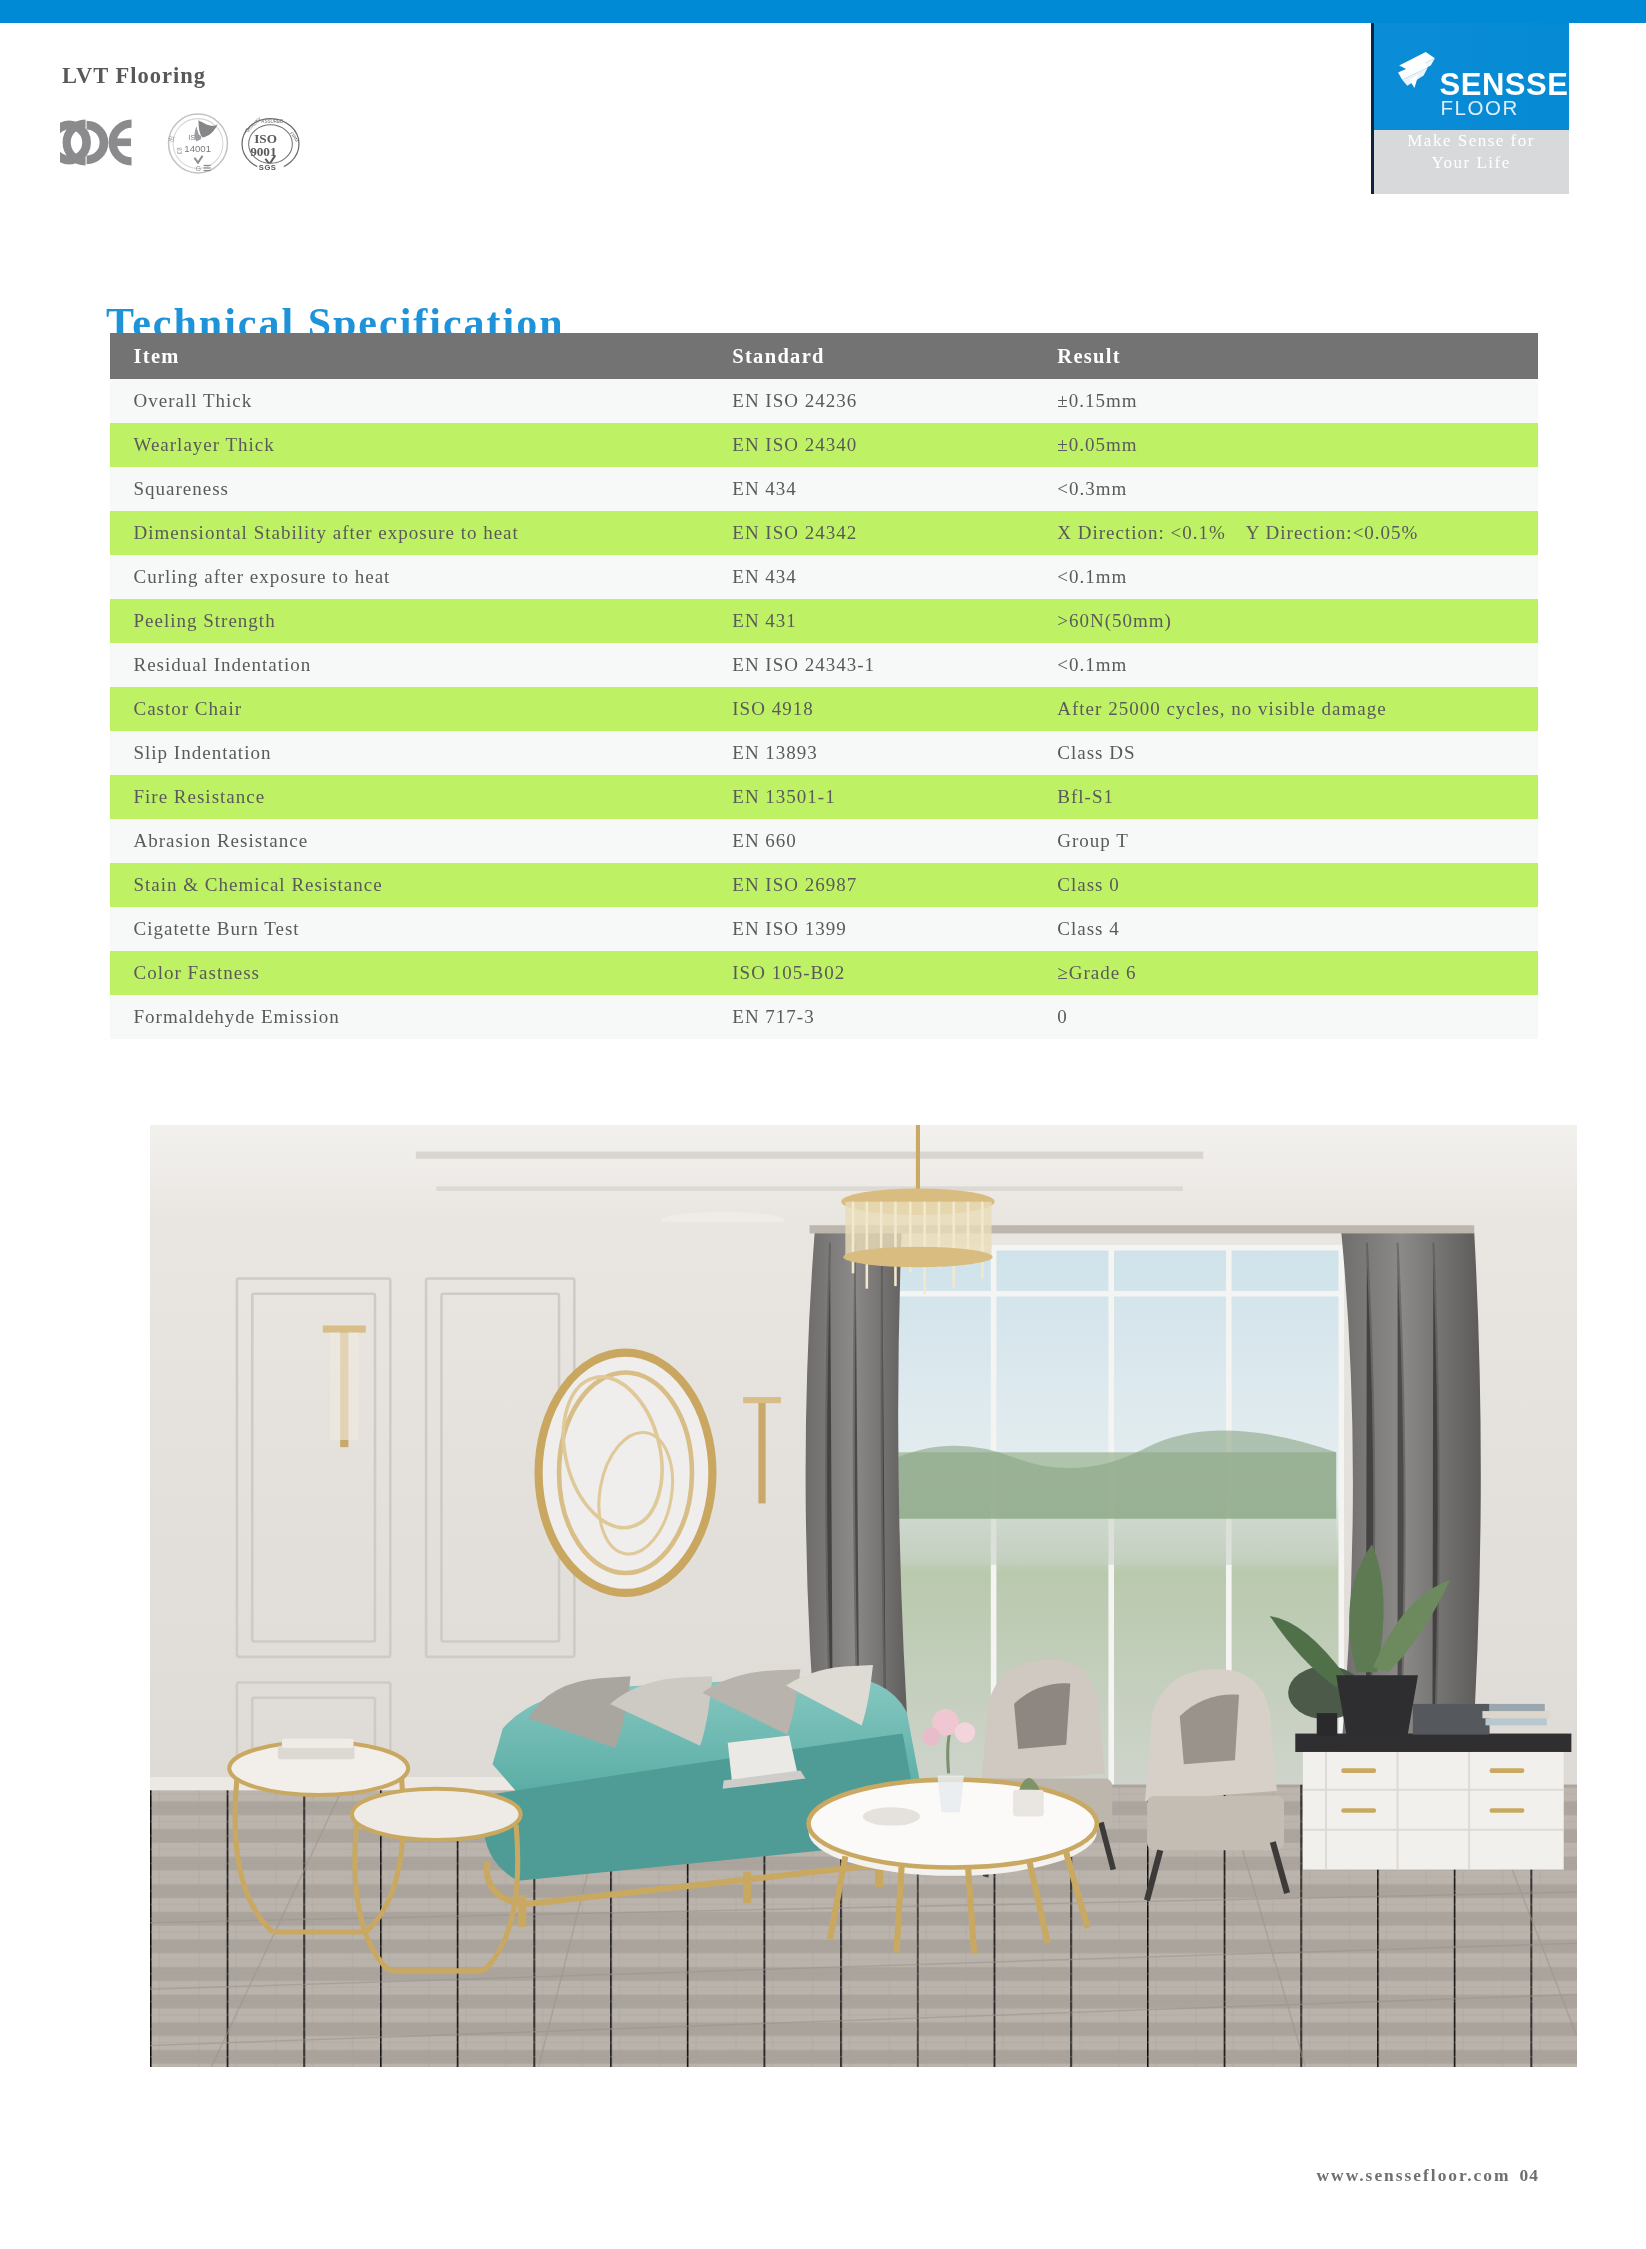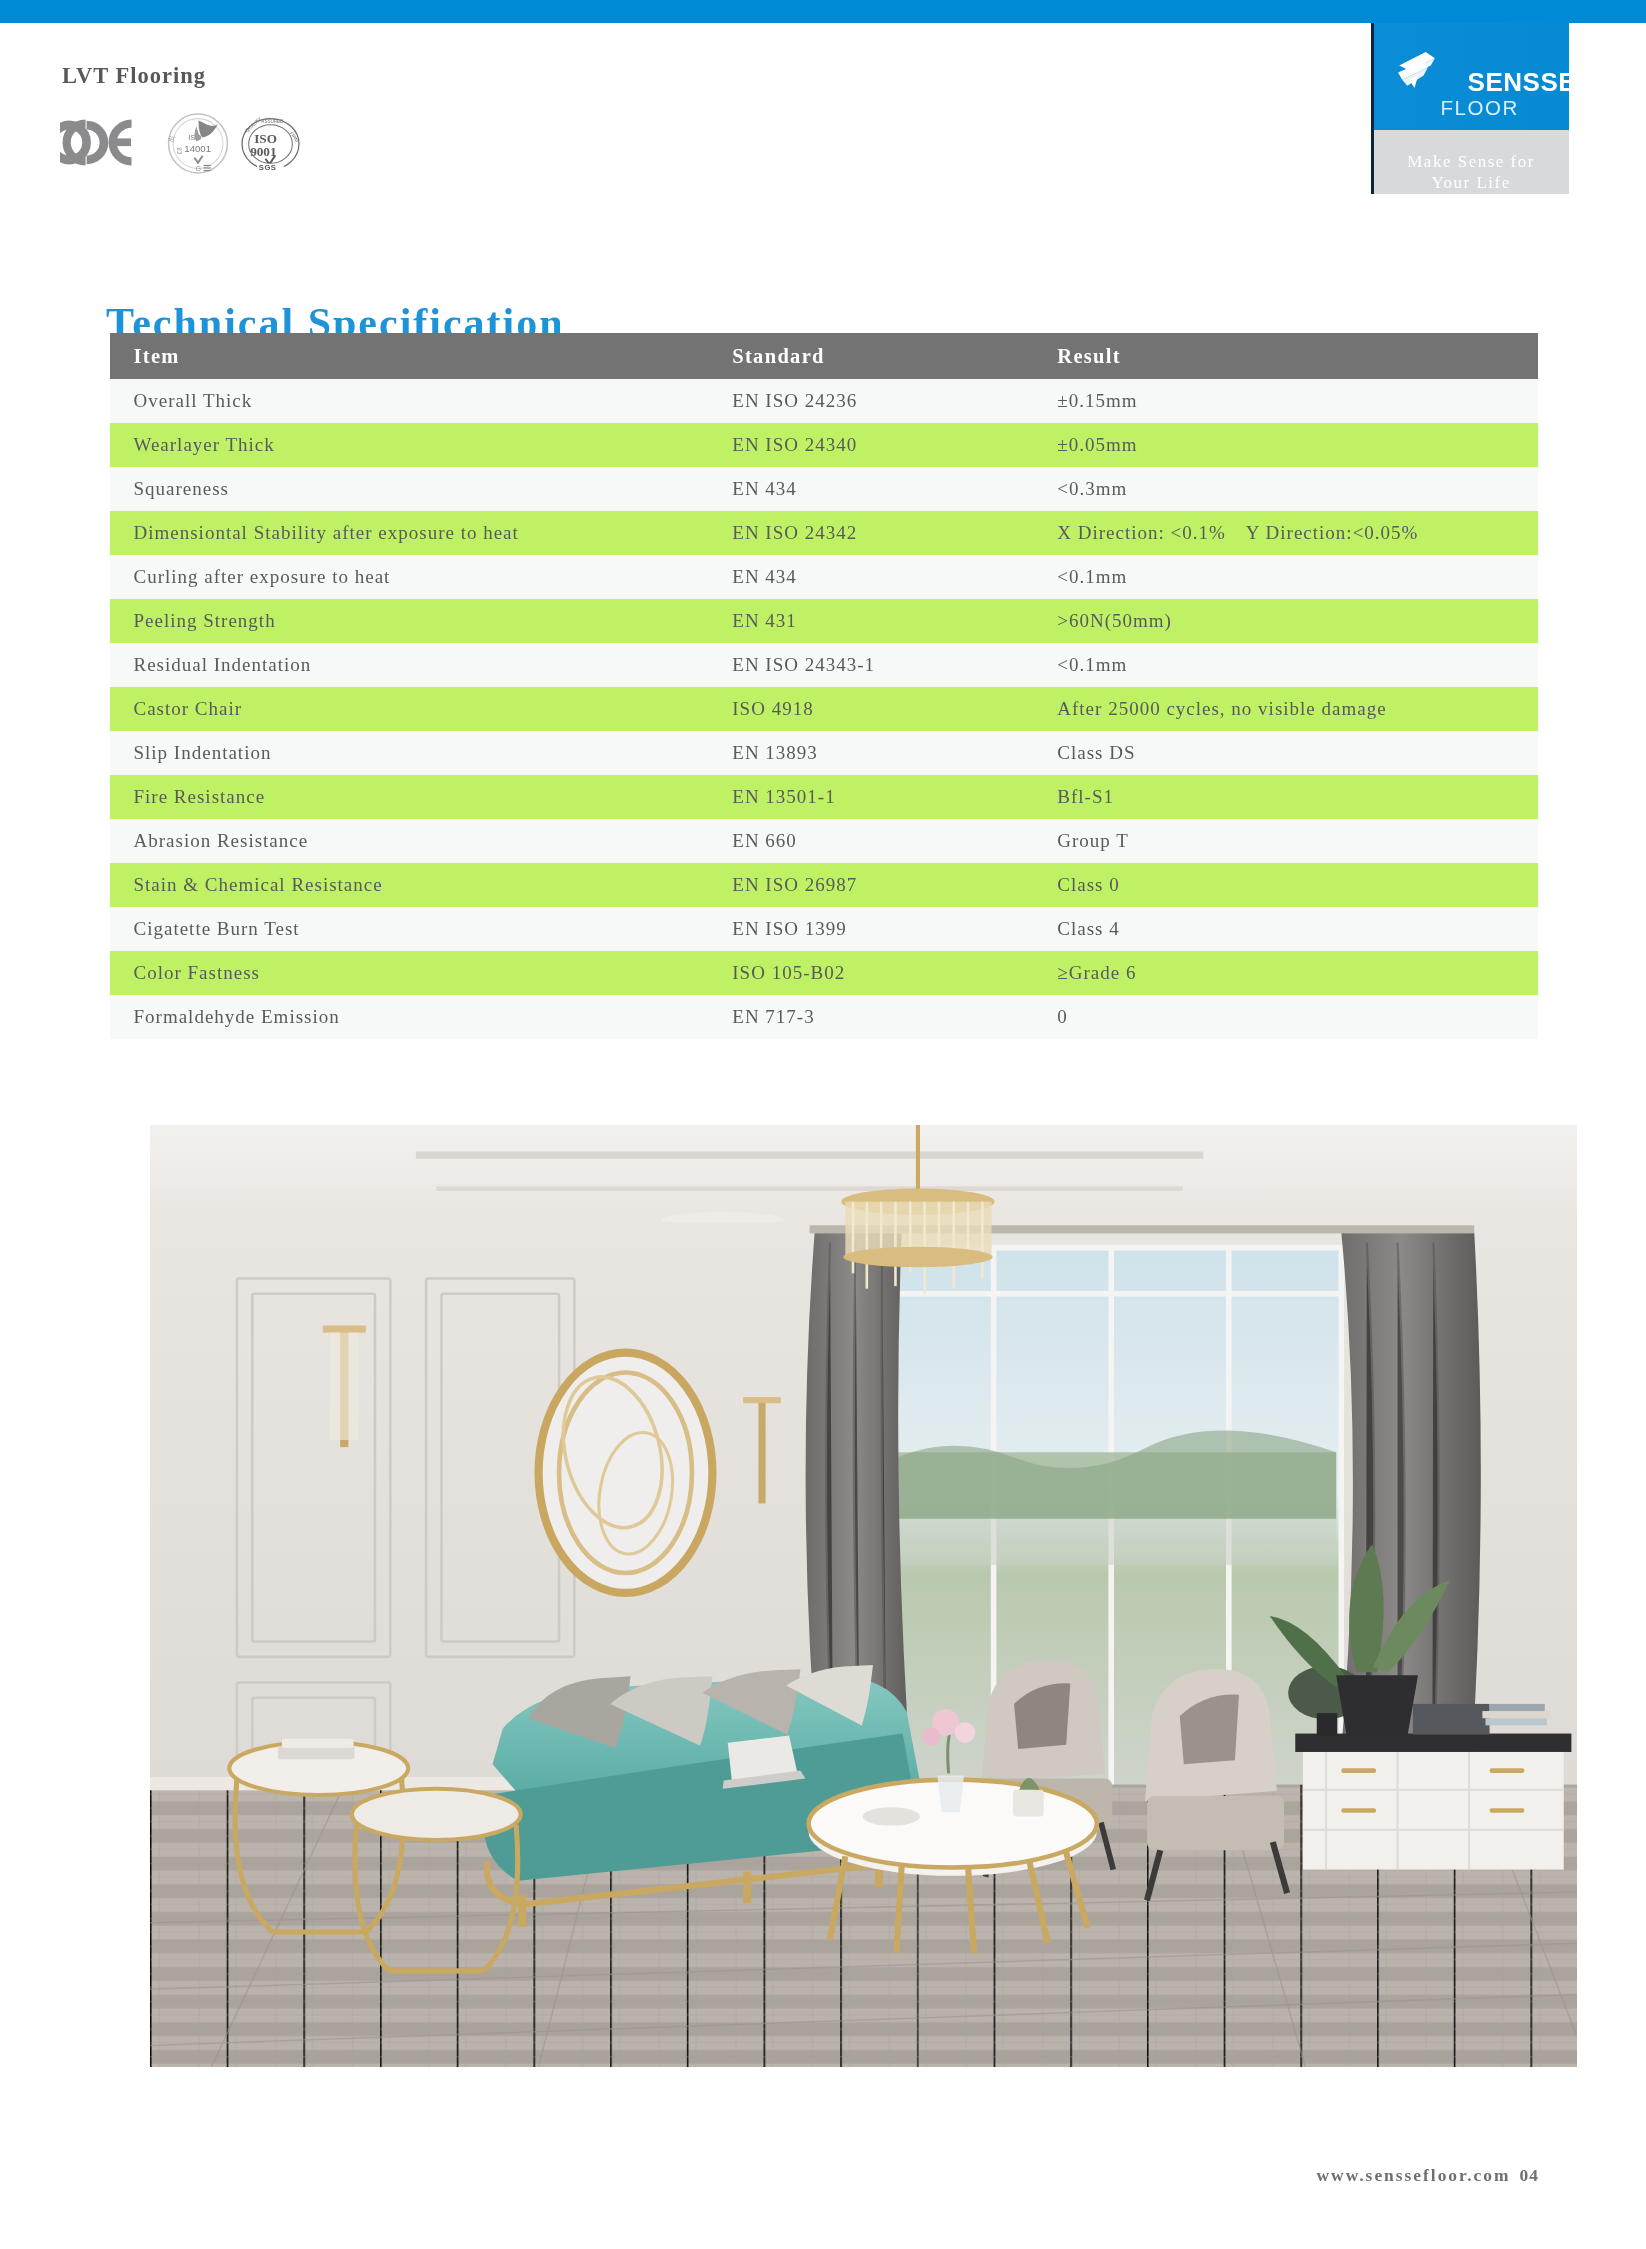--- a/index.html
+++ b/index.html
@@ -53,24 +53,23 @@
     width: 46px;
     height: 40px;
   }
   .brand-name {
     position: absolute;
     left: 66px;
     top: 46px;
     color: #ffffff;
     font-family: "Liberation Sans", sans-serif;
     font-weight: 700;
-    font-size: 26px;
+    font-size: 31px;
     letter-spacing: 0.5px;
     line-height: 1;
-    margin-left: 28px;
   }
   .brand-sub {
     position: absolute;
     left: 67px;
     top: 75px;
     color: #dbeefb;
     font-family: "Liberation Sans", sans-serif;
     font-weight: 400;
     font-size: 20.5px;
     letter-spacing: 1.5px;
@@ -80,21 +79,21 @@
   .brand-tag-box {
     position: absolute;
     left: 2.6px;
     top: 107px;
     width: 195px;
     height: 64px;
     background: #d8d9db;
     display: flex;
     flex-direction: column;
     align-items: center;
-    justify-content: flex-end;
+    justify-content: flex-start;
   }
   .brand-tag-line {
     color: #ffffff;
     font-family: "Liberation Serif", serif;
     font-size: 17px;
     letter-spacing: 1.5px;
     line-height: 1.28;
     white-space: nowrap;
   }
 

